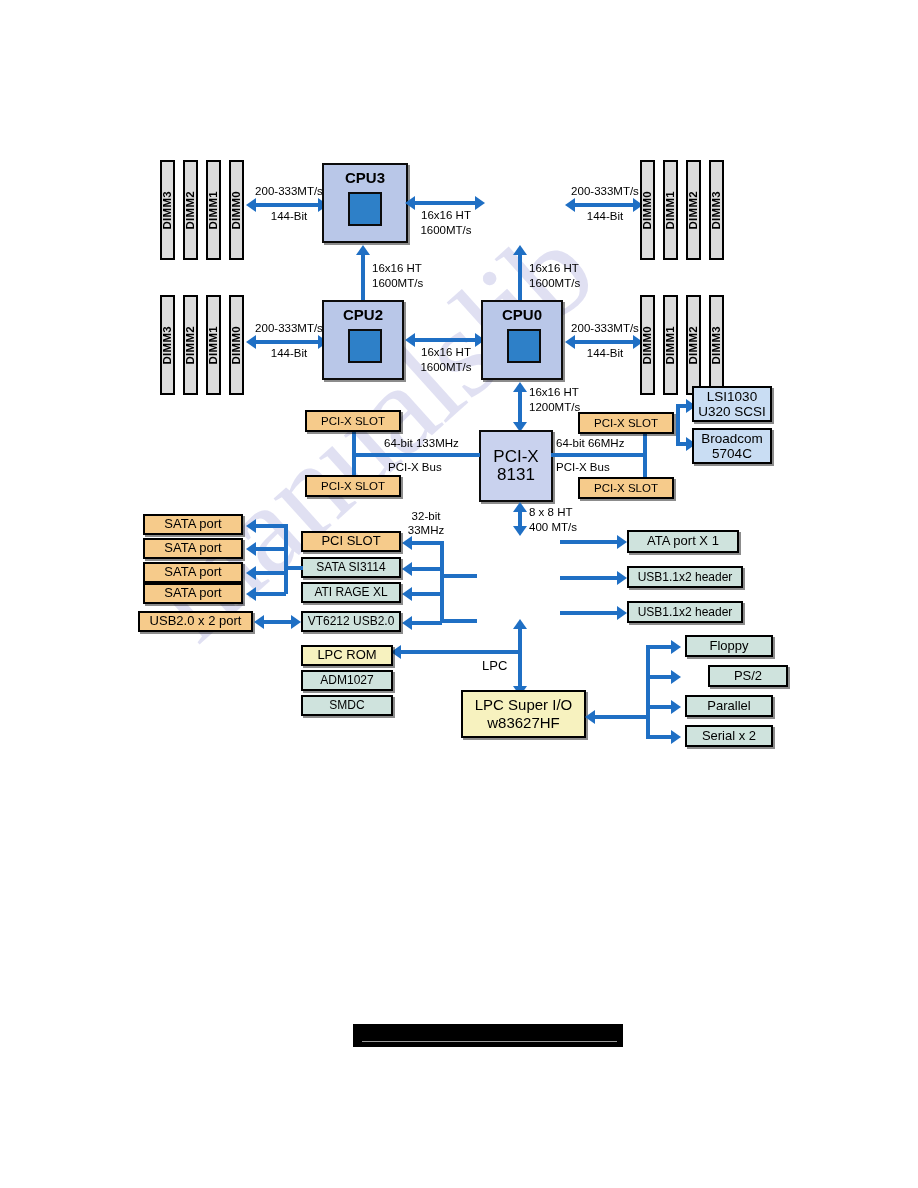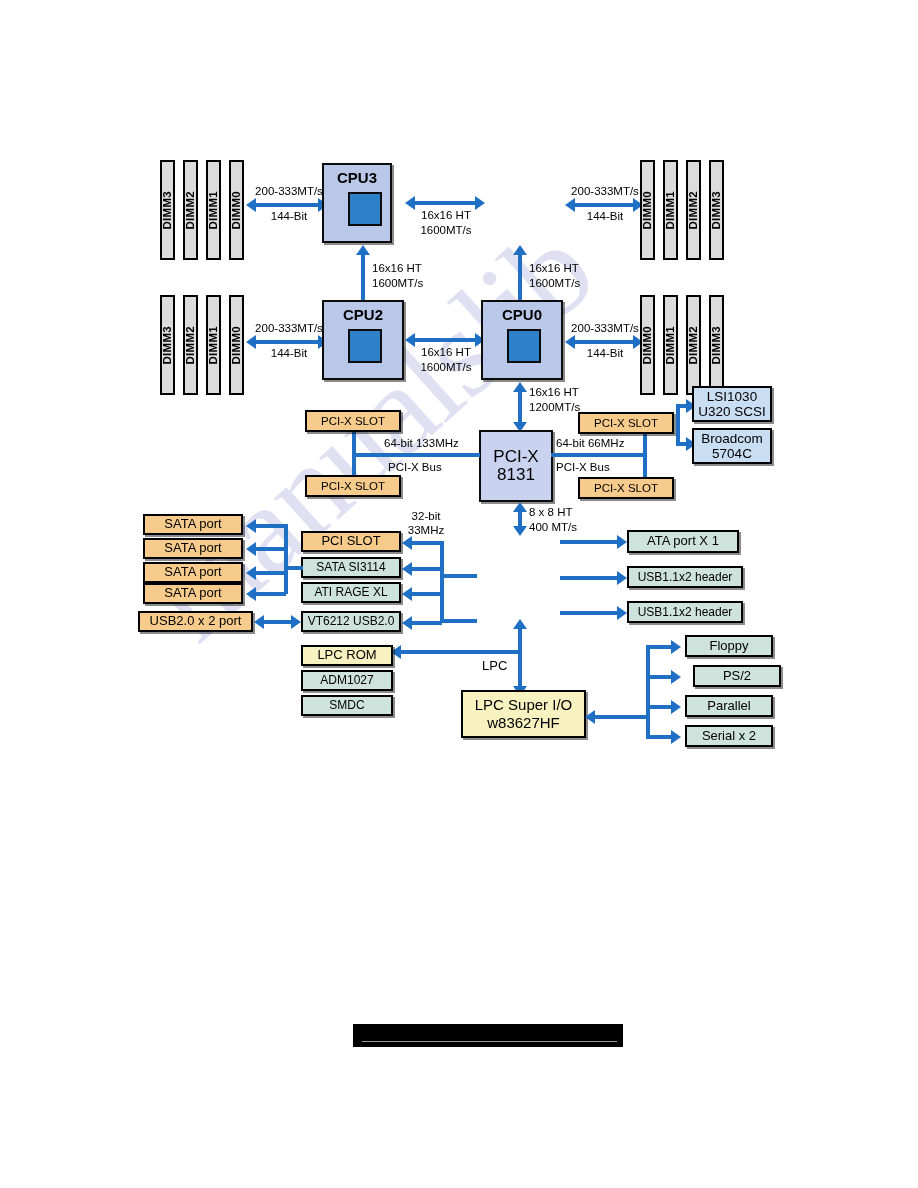--- a/index.html
+++ b/index.html
@@ -82,21 +82,21 @@
   <div class="dimm bx" style="left:229px;top:160px;width:15px;height:100px;">
     <span>DIMM0</span>
     </div>
 
   <div class="lbl c" style="left:249px;top:185px;width:80px;">200-333MT/s</div>
   <div class="ln hln" style="left:256px;top:203px;width:64px;"></div>
   <div class="arw ar-l" style="left:246px;top:198px;"></div>
   <div class="arw ar-r" style="left:318px;top:198px;"></div>
   <div class="lbl c" style="left:249px;top:210px;width:80px;">144-Bit</div>
 
-  <div class="cpu bx shadow" style="left:322px;top:163px;width:70px;height:80px;">
+  <div class="cpu bx shadow" style="left:322px;top:163px;width:86px;height:80px;">
     <span>CPU3</span>
     <span class="die" style="left:24px;top:27px;width:30px;height:30px;"></span>
   </div>
 
   <div class="ln hln" style="left:415px;top:201px;width:62px;"></div>
   <div class="arw ar-l" style="left:405px;top:196px;"></div>
   <div class="arw ar-r" style="left:475px;top:196px;"></div>
   <div class="lbl c" style="left:406px;top:209px;width:80px;">16x16 HT</div>
   <div class="lbl c" style="left:406px;top:224px;width:80px;">1600MT/s</div>
 
@@ -357,21 +357,21 @@
   <div class="ln hln" style="left:646px;top:675px;width:28px;"></div>
   <div class="arw ar-r" style="left:671px;top:670px;"></div>
   <div class="ln hln" style="left:646px;top:705px;width:28px;"></div>
   <div class="arw ar-r" style="left:671px;top:700px;"></div>
   <div class="ln hln" style="left:646px;top:735px;width:28px;"></div>
   <div class="arw ar-r" style="left:671px;top:730px;"></div>
 
   <div class="mint bx shadow" style="left:685px;top:635px;width:88px;height:22px;">
     <span>Floppy</span>
     </div>
-  <div class="mint bx shadow" style="left:693px;top:665px;width:88px;height:22px;">
+  <div class="mint bx shadow" style="left:708px;top:665px;width:80px;height:22px;">
     <span>PS/2</span>
     </div>
   <div class="mint bx shadow" style="left:685px;top:695px;width:88px;height:22px;">
     <span>Parallel</span>
     </div>
   <div class="mint bx shadow" style="left:685px;top:725px;width:88px;height:22px;">
     <span>Serial x 2</span>
     </div>
 
   <div id="footerbar" style="left:353px;top:1024px;width:270px;height:23px;"></div>

